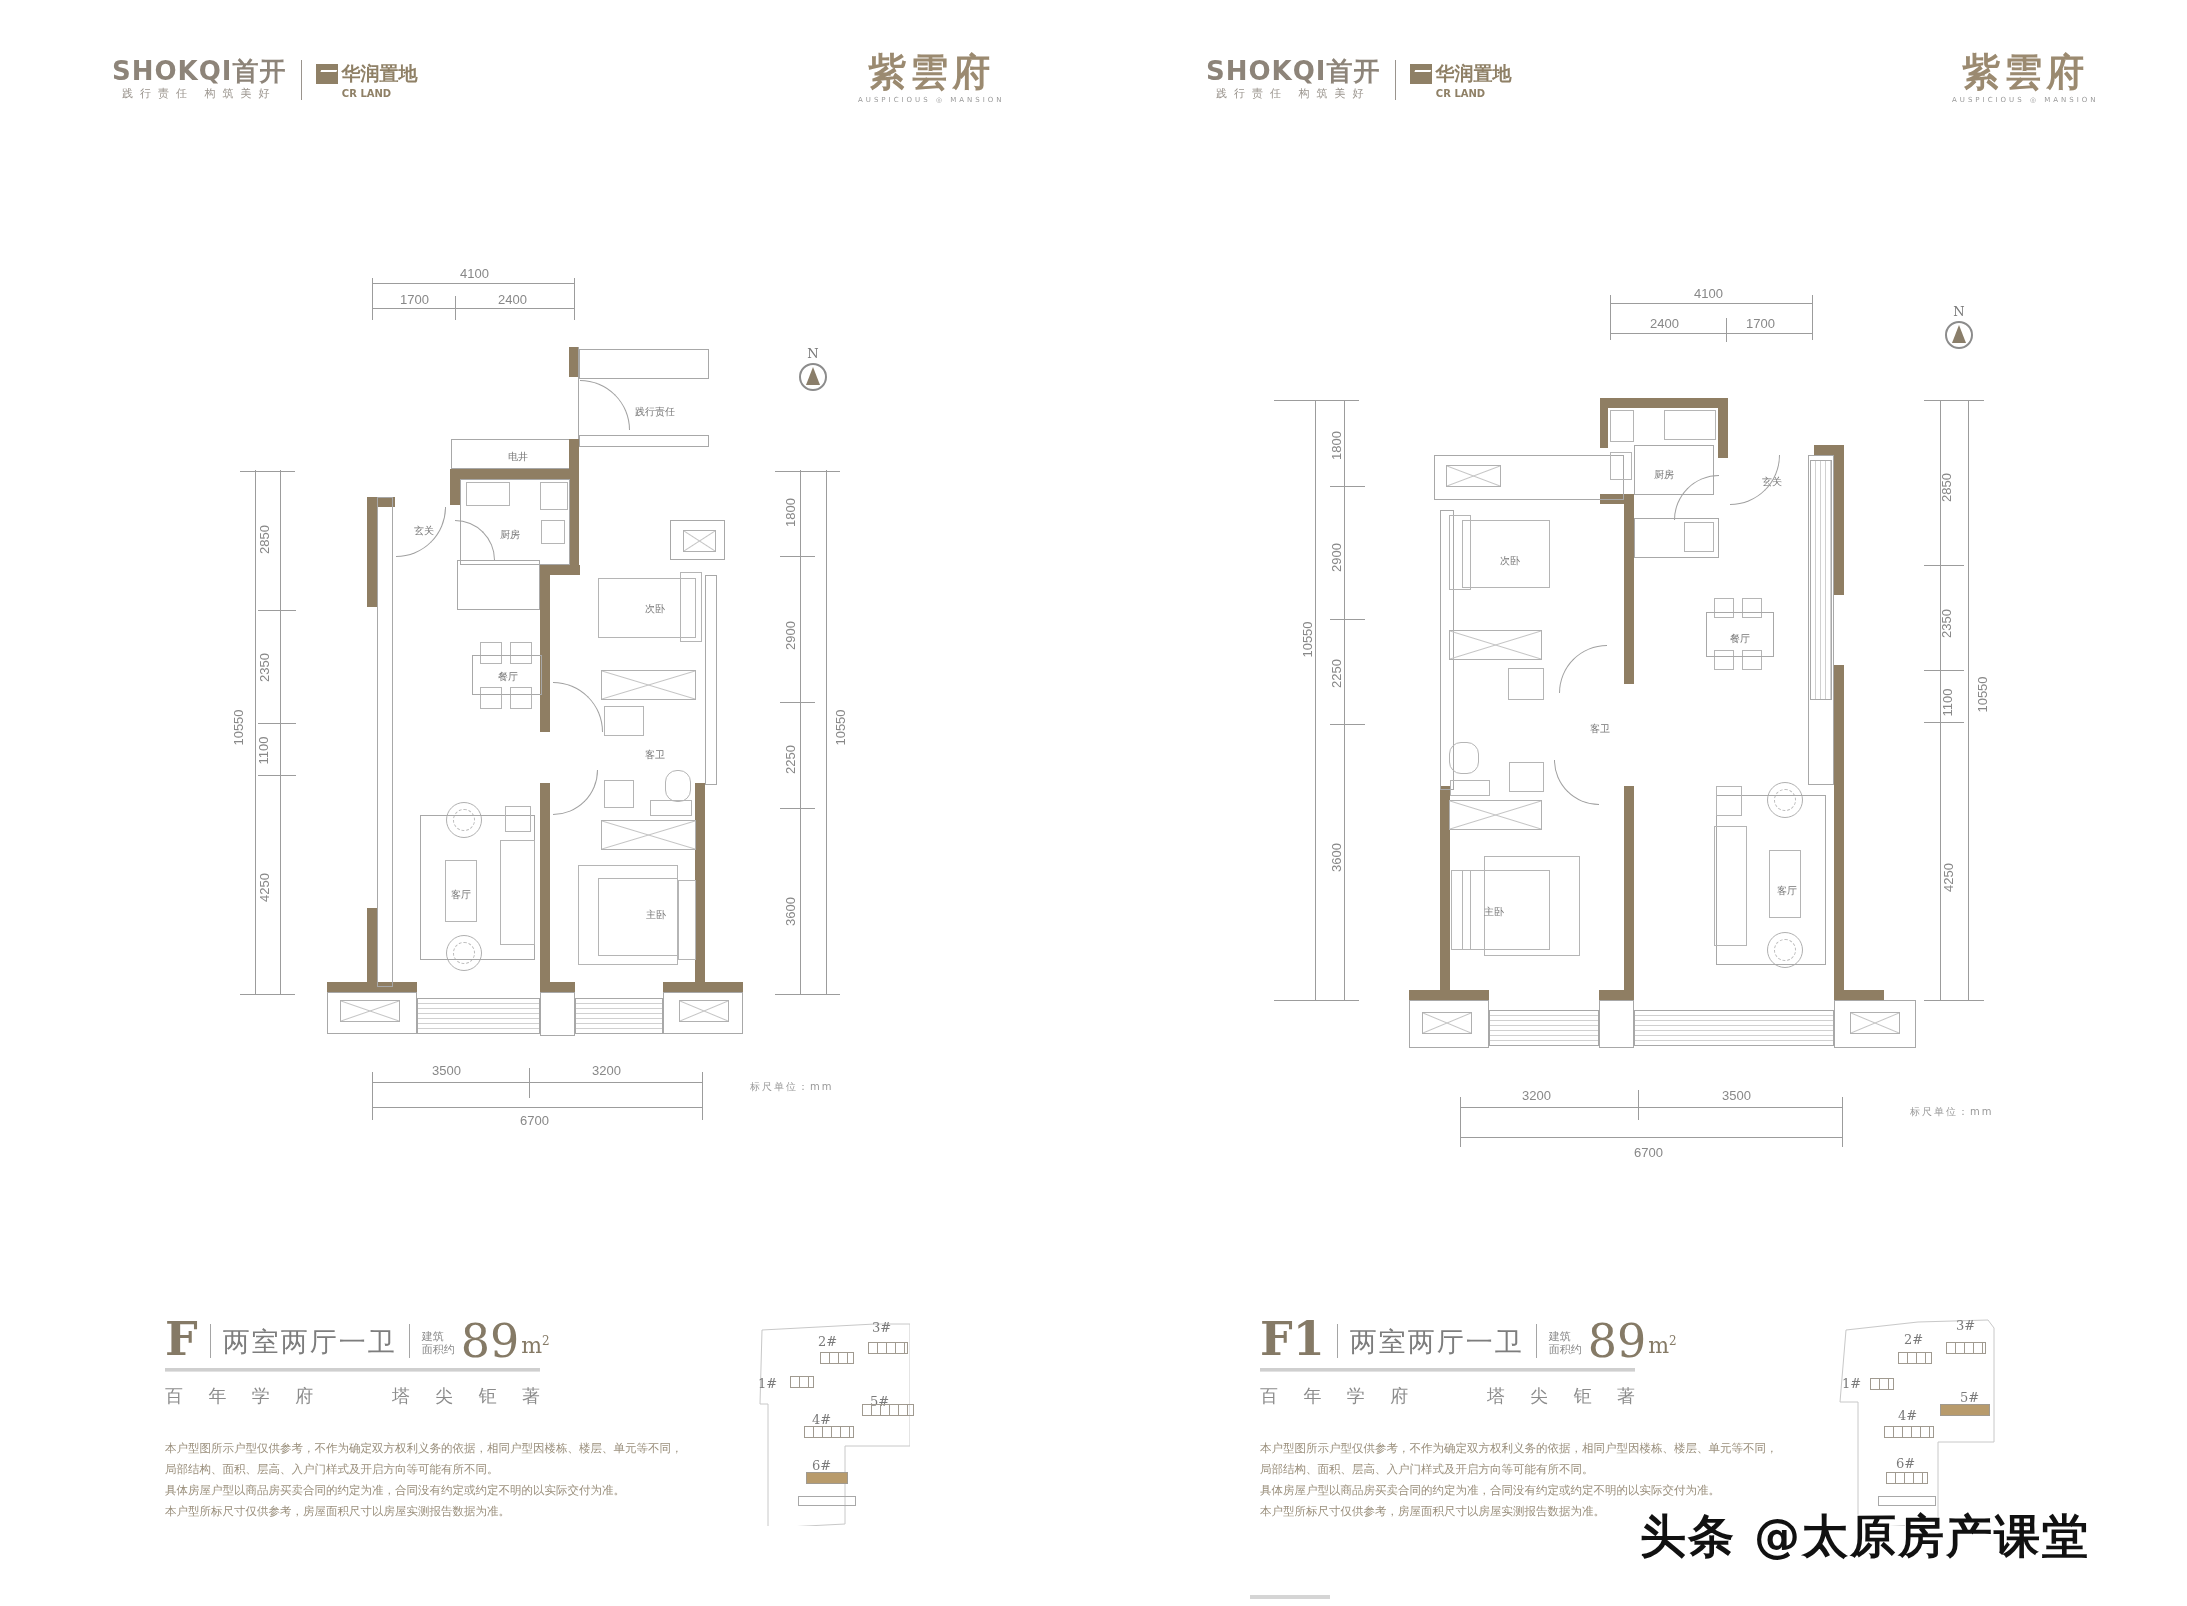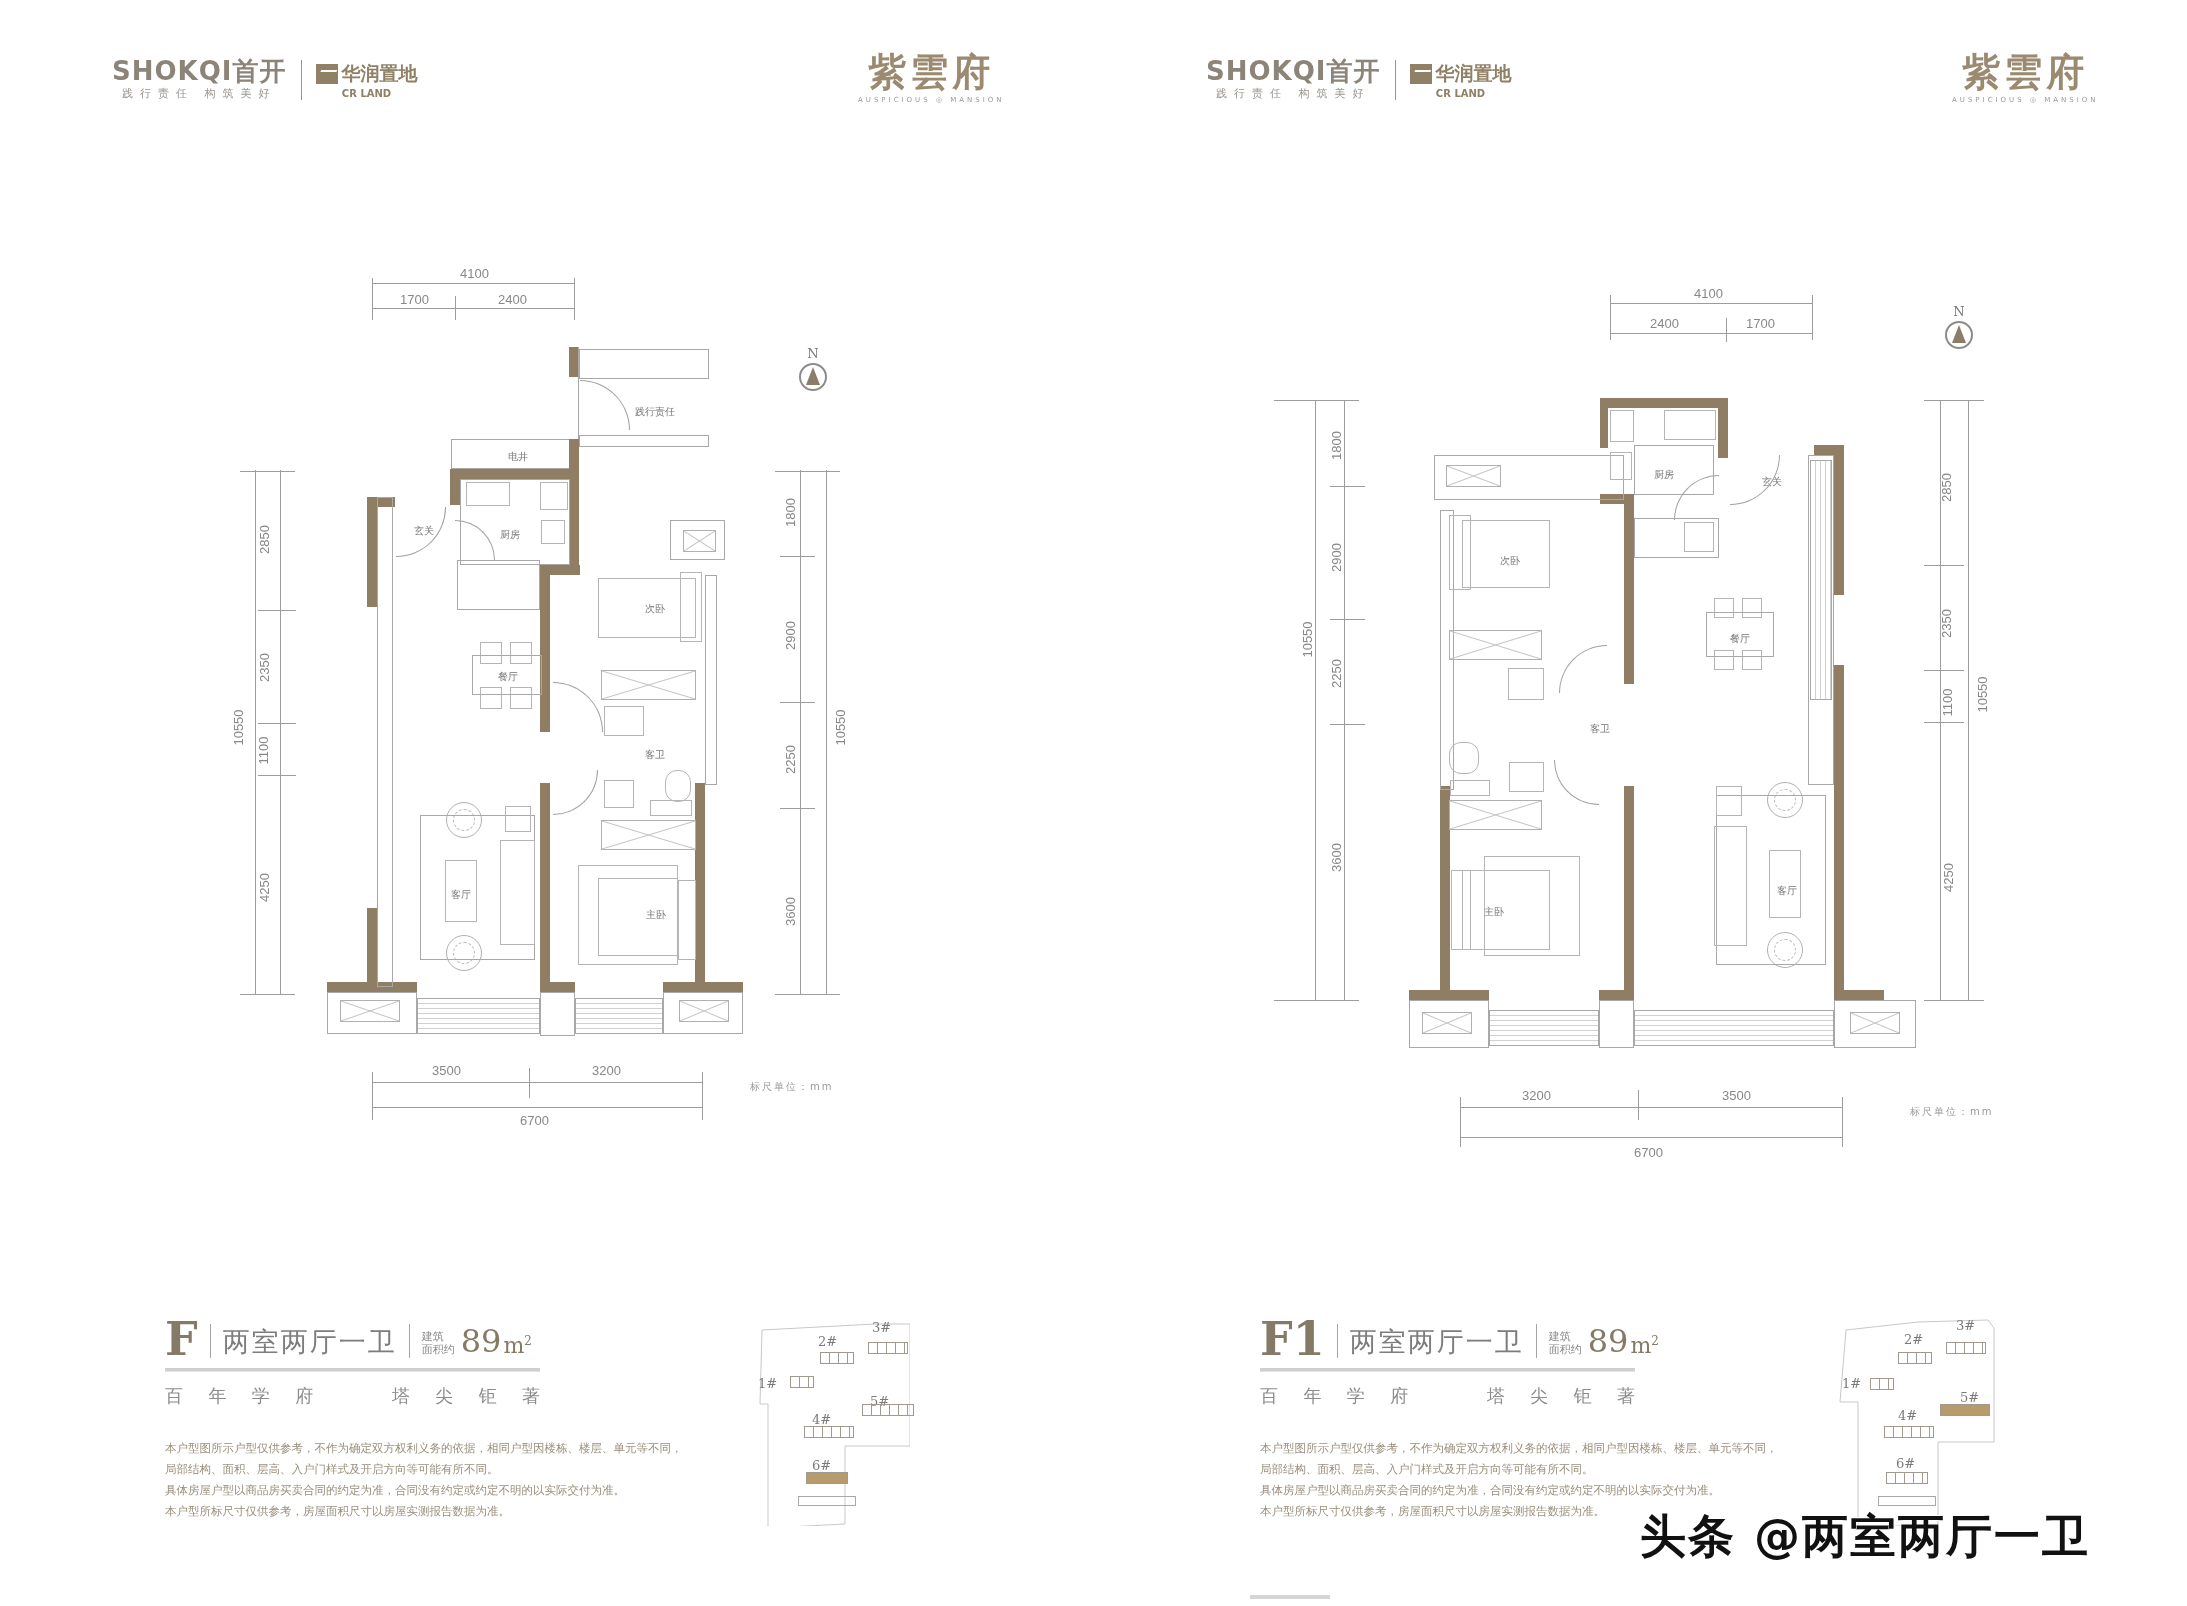--- a/index.html
+++ b/index.html
@@ -57,21 +57,21 @@
   .windowv { position:absolute; border:1px solid #a8a8a8; box-sizing:border-box;
             background:repeating-linear-gradient(to right, transparent 0 4px, #d0d0d0 4px 5px); }
 
   
   .title-block { position:absolute; top:1312px; width:480px; }
   .title-row { display:flex; align-items:flex-end; height:50px; }
   .type-letter { font-family:"DejaVu Serif", serif; font-weight:bold; font-size:46px; color:#857a66; line-height:46px; }
   .t-sep { width:1px; height:34px; background:#a5a5a5; margin:0 12px 4px; }
   .layout-name { font-family:"DejaVu Serif", serif; font-size:27px; color:#7d7d7d; letter-spacing:2px; line-height:40px; }
   .area-cap { display:flex; flex-direction:column; font-size:11px; color:#8a8a8a; line-height:13px; margin-right:6px; margin-bottom:6px; }
-  .area-num { font-family:"DejaVu Serif", serif; font-size:32px; color:#857a66; line-height:42px;text-align:center; }
+  .area-num { font-family:"DejaVu Serif", serif; font-size:46px; color:#857a66; line-height:42px;text-align:center; }
   .area-unit { font-family:"DejaVu Serif", serif; font-size:22px; color:#857a66; line-height:32px; margin-left:2px; }
   .area-unit sup { font-size:12px; }
   .title-rule { height:3px; background:#cfcfcf; margin-top:6px; width:375px; border-bottom:1px solid #e2e2e2; }
   .slogan { display:flex; width:375px; justify-content:space-between; margin-top:12px; font-size:18px; color:#8c8c8c; }
   .slogan .gap { width:28px; }
   .disclaimer { margin-top:30px; font-size:11.5px; line-height:21px; color:#9a8f7c; white-space:nowrap; }
 
   
   .sitemap { position:absolute; top:1316px; width:160px; height:210px; }
   .site-outline { position:absolute; inset:0; }
@@ -506,14 +506,14 @@
     <div class="bldg" style="left:60px; top:36px; width:34px;"></div>
     <div class="bldg" style="left:108px; top:26px; width:40px;"></div>
     <div class="bldg" style="left:32px; top:62px; width:24px;"></div>
     <div class="bldg active" style="left:102px; top:88px; width:50px;"></div>
     <div class="bldg" style="left:46px; top:110px; width:50px;"></div>
     <div class="bldg" style="left:48px; top:156px; width:42px;"></div>
     <div class="thin" style="left:40px; top:180px; width:58px; height:10px;"></div>
   </div>
 </div>
 
-<div class="watermark">头条 @两室两厅一卫</div>
+<div class="watermark">头条 @太原房产课堂</div>
 <div class="bottom-strip"></div>
 
 </body></html>

